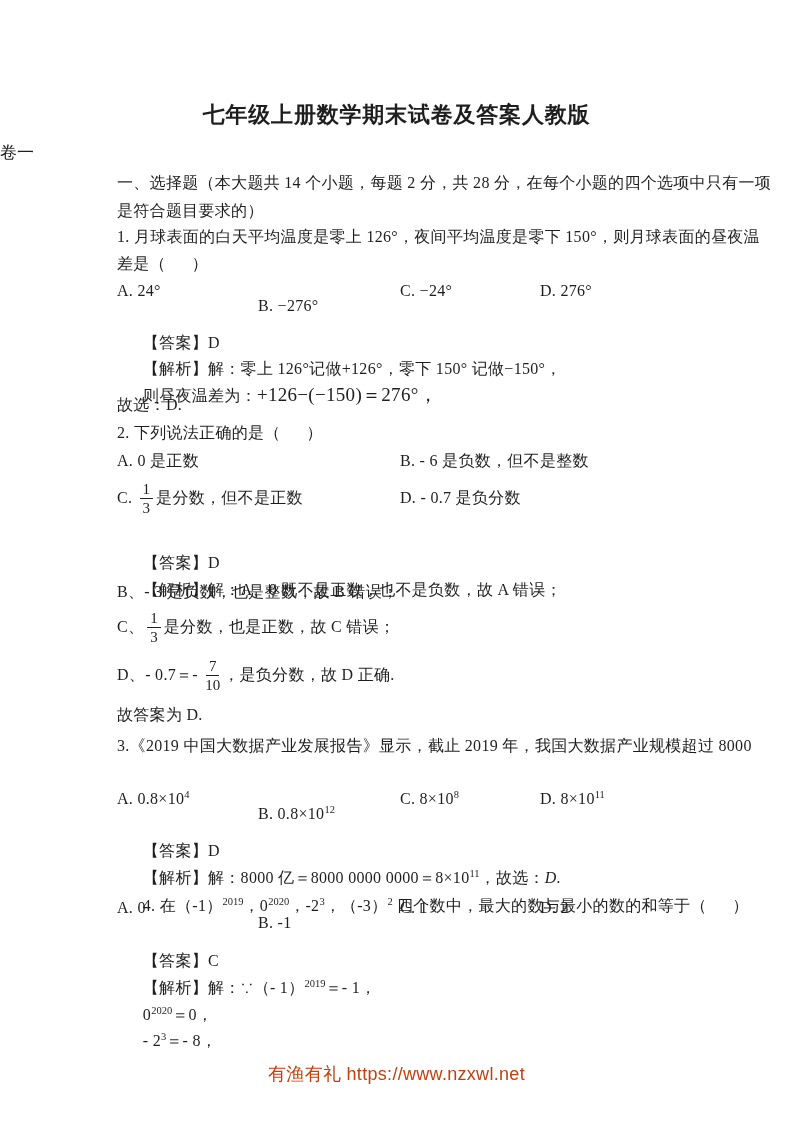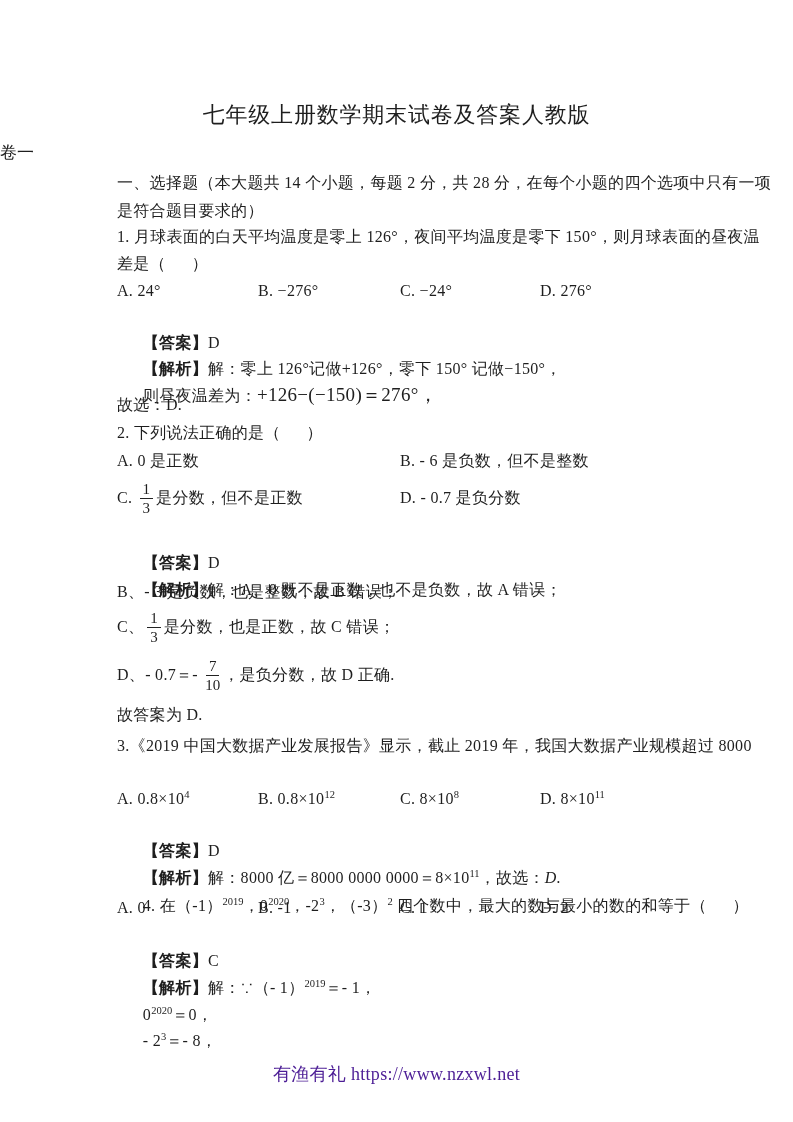--- a/index.html
+++ b/index.html
@@ -5,50 +5,50 @@
   * { margin:0; padding:0; box-sizing:border-box; }
   html, body { background:#ffffff; }
   body {
     width:793px; height:1122px; position:relative;
     font-family:"Liberation Serif","DejaVu Serif",serif;
     color:#1e1e1e;
   }
   .page { position:absolute; left:0; top:0; width:793px; height:1122px; overflow:hidden; background:#ffffff; }
   .title {
     position:absolute; top:100px; left:0; width:793px;
-    text-align:center; font-size:22px; letter-spacing:0.8px; font-weight:400;
+    text-align:center; font-size:22px; letter-spacing:0.8px; font-weight:700;
   }
   .volume {
     position:absolute; top:141px; left:0; width:793px;
     text-align:left; font-size:17px;
   }
   .content { position:absolute; left:117px; top:0; width:566px; height:912px; }
   .ln {
     position:absolute; left:0; white-space:pre;
     font-size:16px; letter-spacing:0.3px; line-height:26px;
   }
-  .b { font-weight:bold; }
+  .b { font-weight:normal; }
   .it { font-style:italic; }
   .sup { font-size:10.5px; vertical-align:super; line-height:0; letter-spacing:0; }
   .optrow { width:566px; height:26px; }
   .col { position:absolute; top:0; white-space:pre;text-align:right; }
-  .cA { left:0; } .cB { left:141px; } .cC { left:283px; } .cD { left:423px; }
+  .cA { left:0; } .cB { left:141px;margin-top:15px; } .cC { left:283px; } .cD { left:423px; }
   .tallrow .col { display:flex; align-items:center; height:100%; }
   .fx { display:flex; align-items:center; white-space:pre; }
   .frac {
     display:inline-flex; flex-direction:column; align-items:center;
     font-size:15px; line-height:1.2; margin:0 3px; letter-spacing:0;
   }
   .frac .fnum { display:block; border-bottom:1.4px solid #222; padding:0 3px; }
   .frac .fden { display:block; }
   .mathline { font-size:19px; }
   .footer {
     position:absolute; top:1062px; left:0; width:793px; text-align:center;
-    font-family:Liberation Serif, serif;
-    font-size:18px; color:#4c1d95; letter-spacing:0.3px;
+    font-family:Liberation Sans, sans-serif;
+    font-size:18px; color:#c2410c; letter-spacing:0.3px;
   }
 </style>
 </head>
 <body>
 
 <div class="page">
 
   <div class="title">七年级上册数学期末试卷及答案人教版</div>
   <div class="volume">卷一</div>
 

